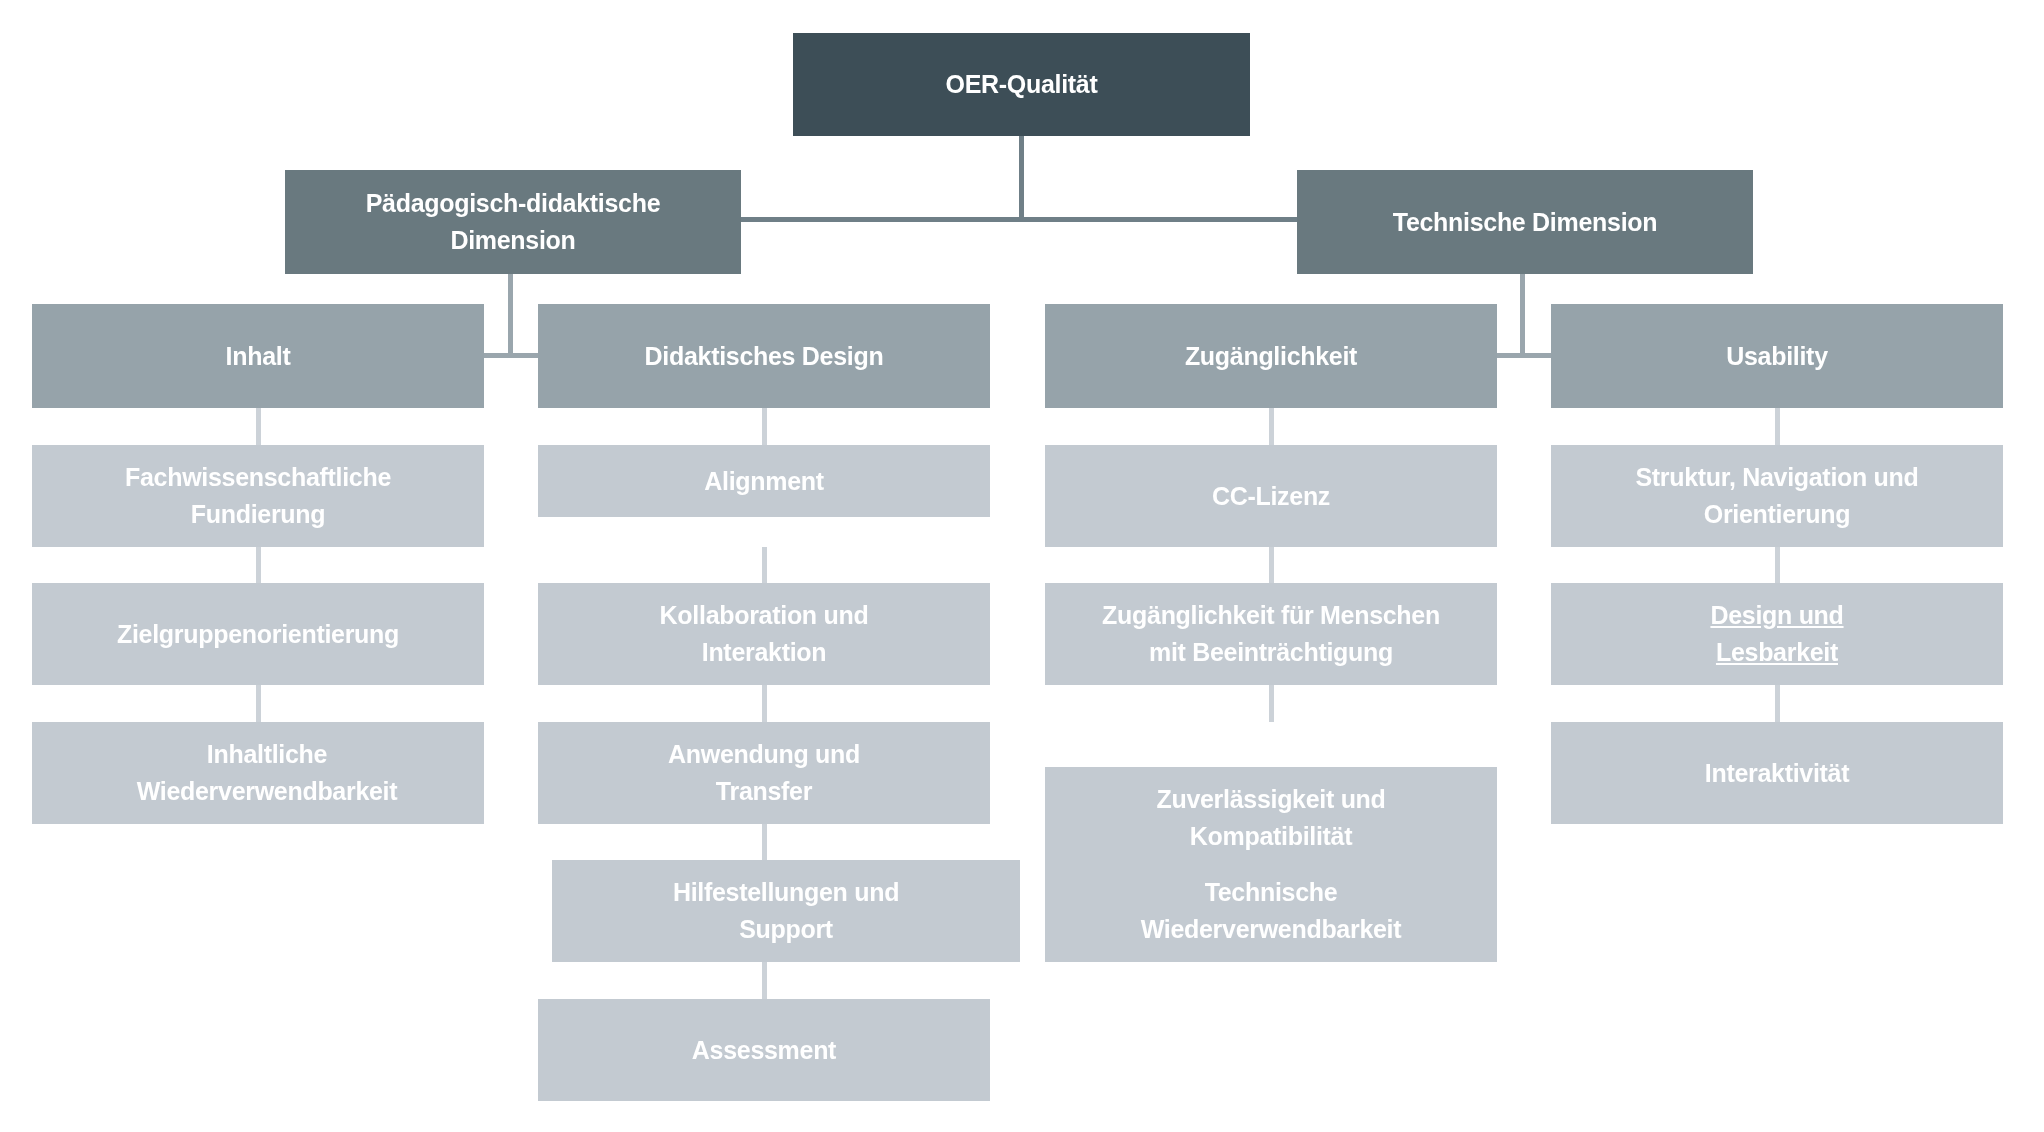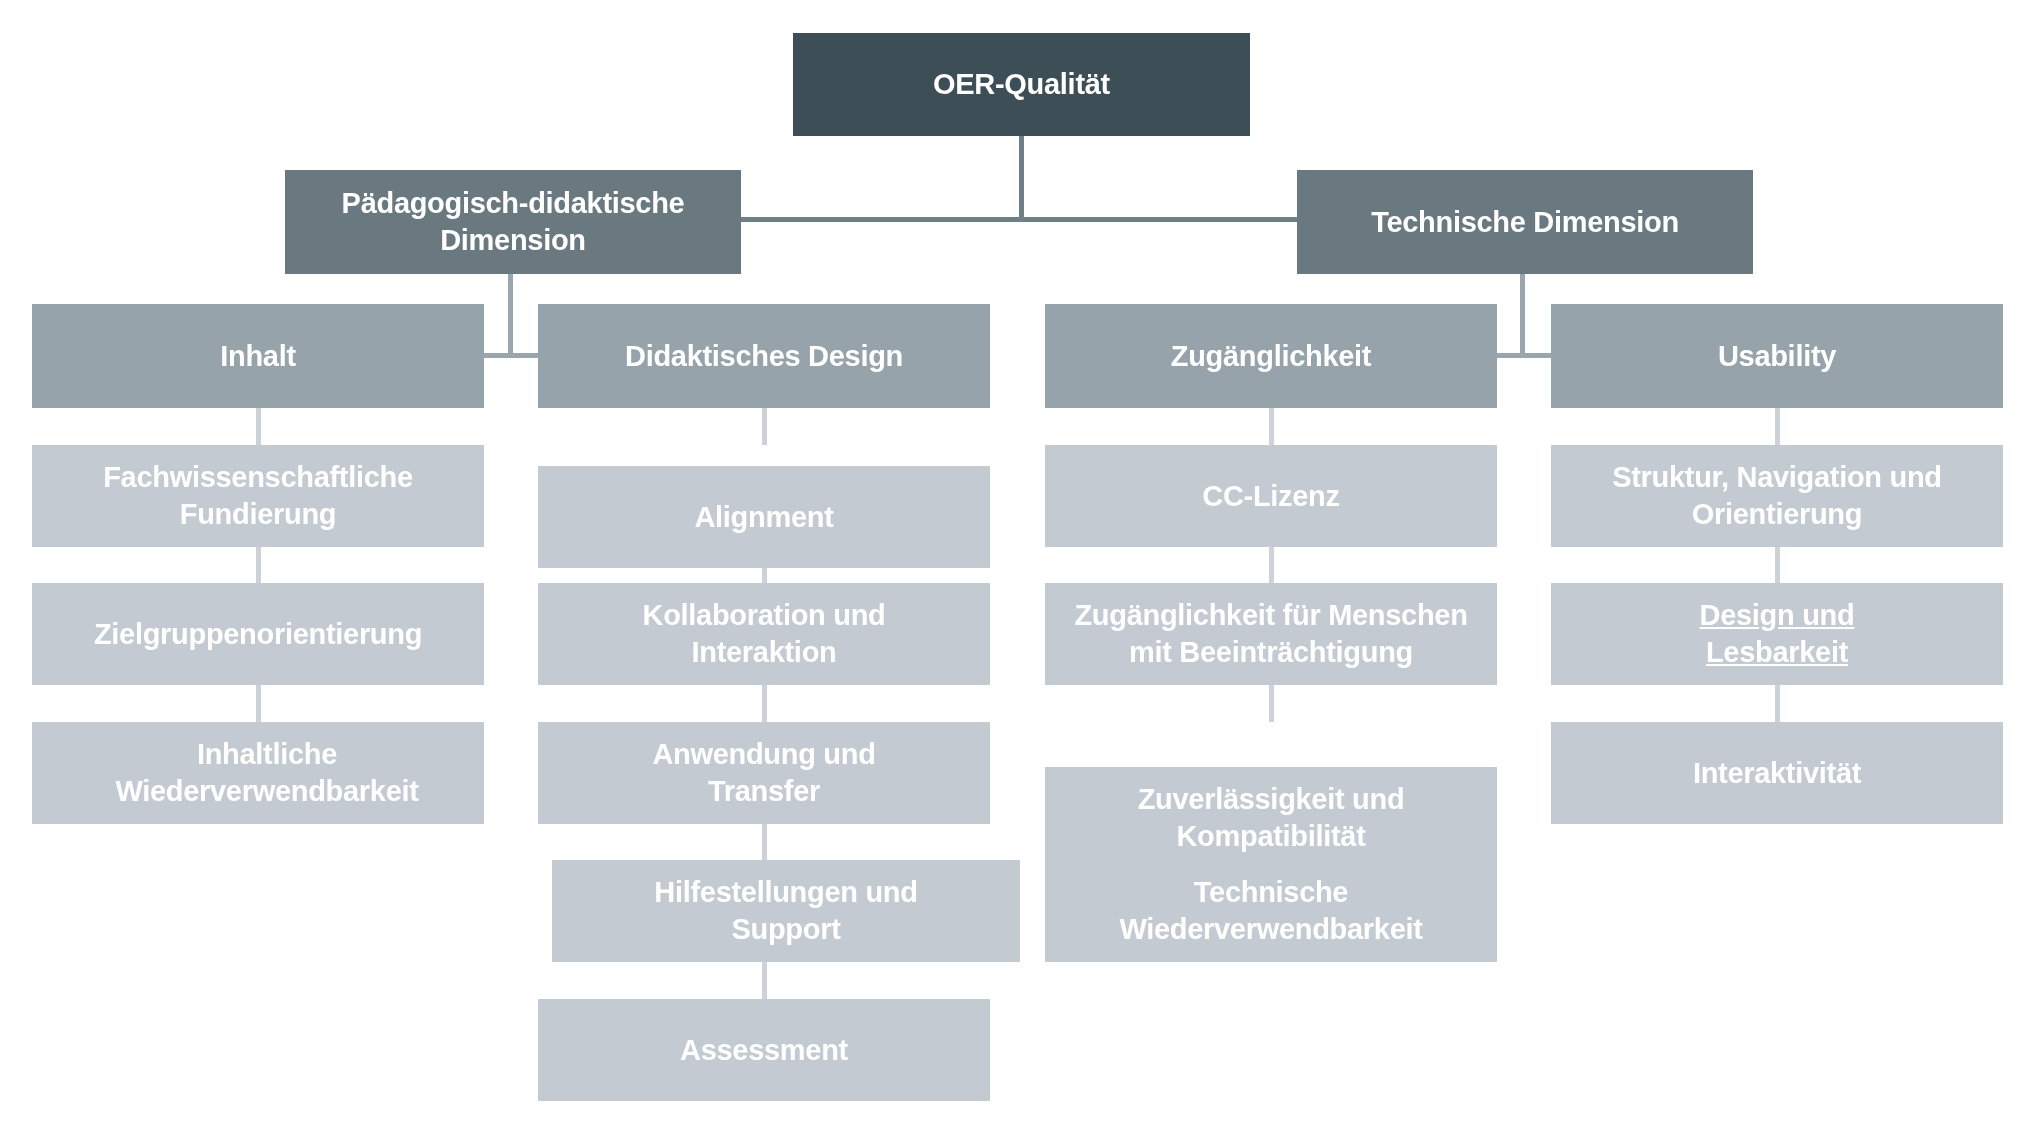--- a/index.html
+++ b/index.html
@@ -16,21 +16,21 @@
     overflow: hidden;
   }
   .node {
     position: absolute;
     display: flex;
     align-items: center;
     justify-content: center;
     text-align: center;
     color: var(--text, #ffffff);
     font-weight: 700;
-    font-size: 29px;
+    font-size: 25px;
     line-height: 37px;
     letter-spacing: -0.3px;
     padding: 0 8px;
     box-sizing: border-box;
   }
   .node span { white-space: pre-line; }
   .lvl1 { background: var(--root, #3d4e57); }
   .lvl2 { background: var(--dimension, #69797f); }
   .lvl3 { background: var(--category, #96a3aa); }
   .item { background: var(--item, #c3cad1); }
@@ -101,21 +101,21 @@
   </div>
   <div class="node item" style="left:32px; top:445px; width:452px; height:102px;">
     <span>Fachwissenschaftliche
 Fundierung</span>
   </div>
   <div class="node item" style="left:32px; top:722px; width:452px; height:102px;padding-left:26px;">
     <span>Inhaltliche
 Wiederverwendbarkeit</span>
   </div>
 
-  <div class="node item" style="left:538px; top:445px; width:452px; height:102px;margin-top:21px;">
+  <div class="node item" style="left:538px; top:445px; width:452px; height:72px;">
     <span>Alignment</span>
   </div>
   <div class="node item" style="left:538px; top:583px; width:452px; height:102px;">
     <span>Kollaboration und
 Interaktion</span>
   </div>
   <div class="node item" style="left:538px; top:722px; width:452px; height:102px;">
     <span>Anwendung und
 Transfer</span>
   </div>

